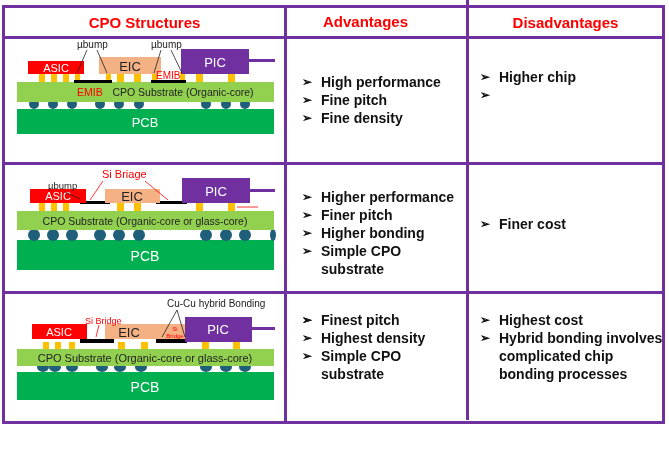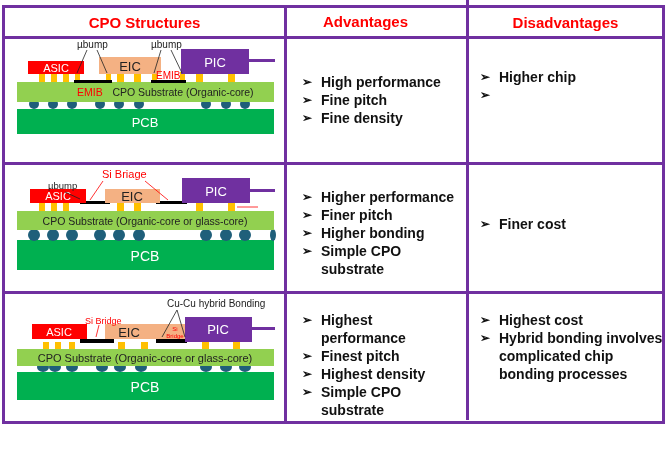--- a/index.html
+++ b/index.html
@@ -218,21 +218,21 @@
     </ul>
   </div>
   <div class="cell-text" style="left:478px;top:210px;width:180px;">
     <ul>
       <li><span class="arr">➢</span><span>Finer cost</span></li>
     </ul>
   </div>
 
   <div class="cell-text" style="left:300px;top:306px;width:120px;">
     <ul>
-      <li style="width:95px;"><span class="arr">➢</span><span>Highest performance</span></li>
+      <li style="width:95px;"><span class="arr">➢</span></li>
       <li style="width:145px;"><span class="arr">➢</span><span>Finest pitch</span></li>
       <li style="width:145px;"><span class="arr">➢</span><span>Highest density</span></li>
       <li style="width:100px;"><span class="arr">➢</span><span>Simple CPO substrate</span></li>
     </ul>
   </div>
   <div class="cell-text" style="left:478px;top:306px;width:180px;">
     <ul>
       <li><span class="arr">➢</span><span>Highest cost</span></li>
       <li style="width:170px;"><span class="arr">➢</span><span>Hybrid bonding involves complicated chip bonding processes</span></li>
     </ul>

